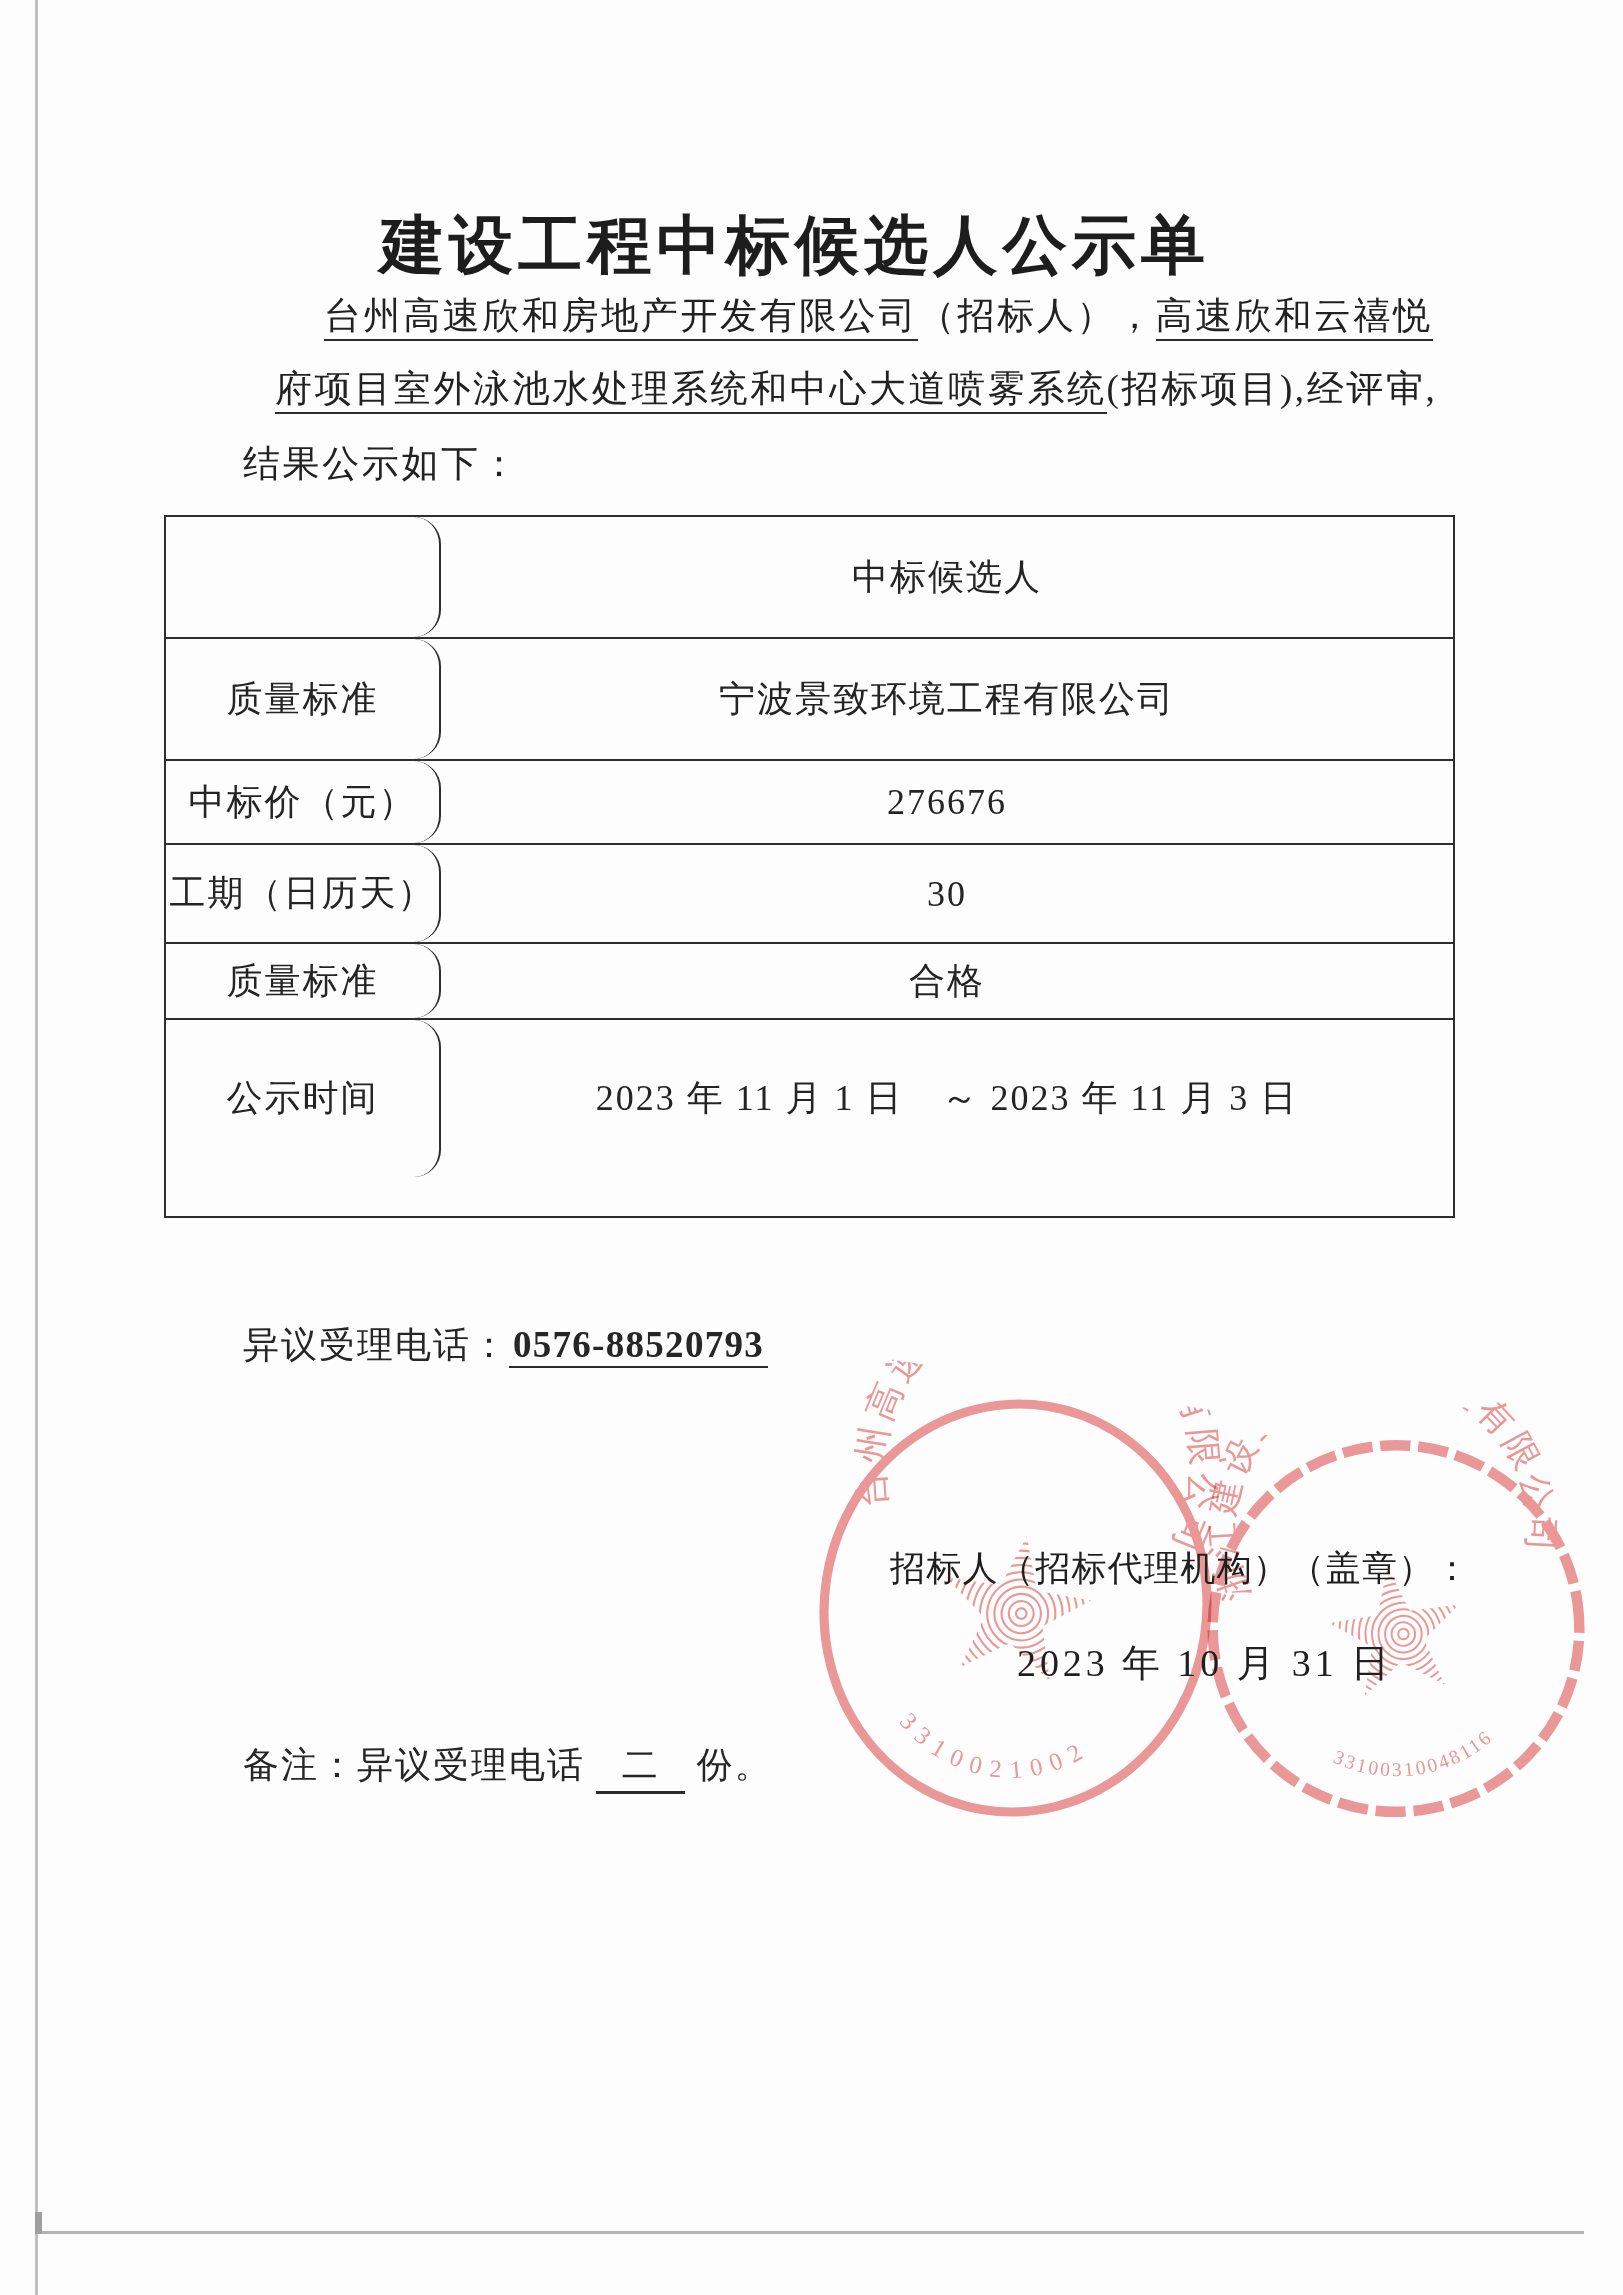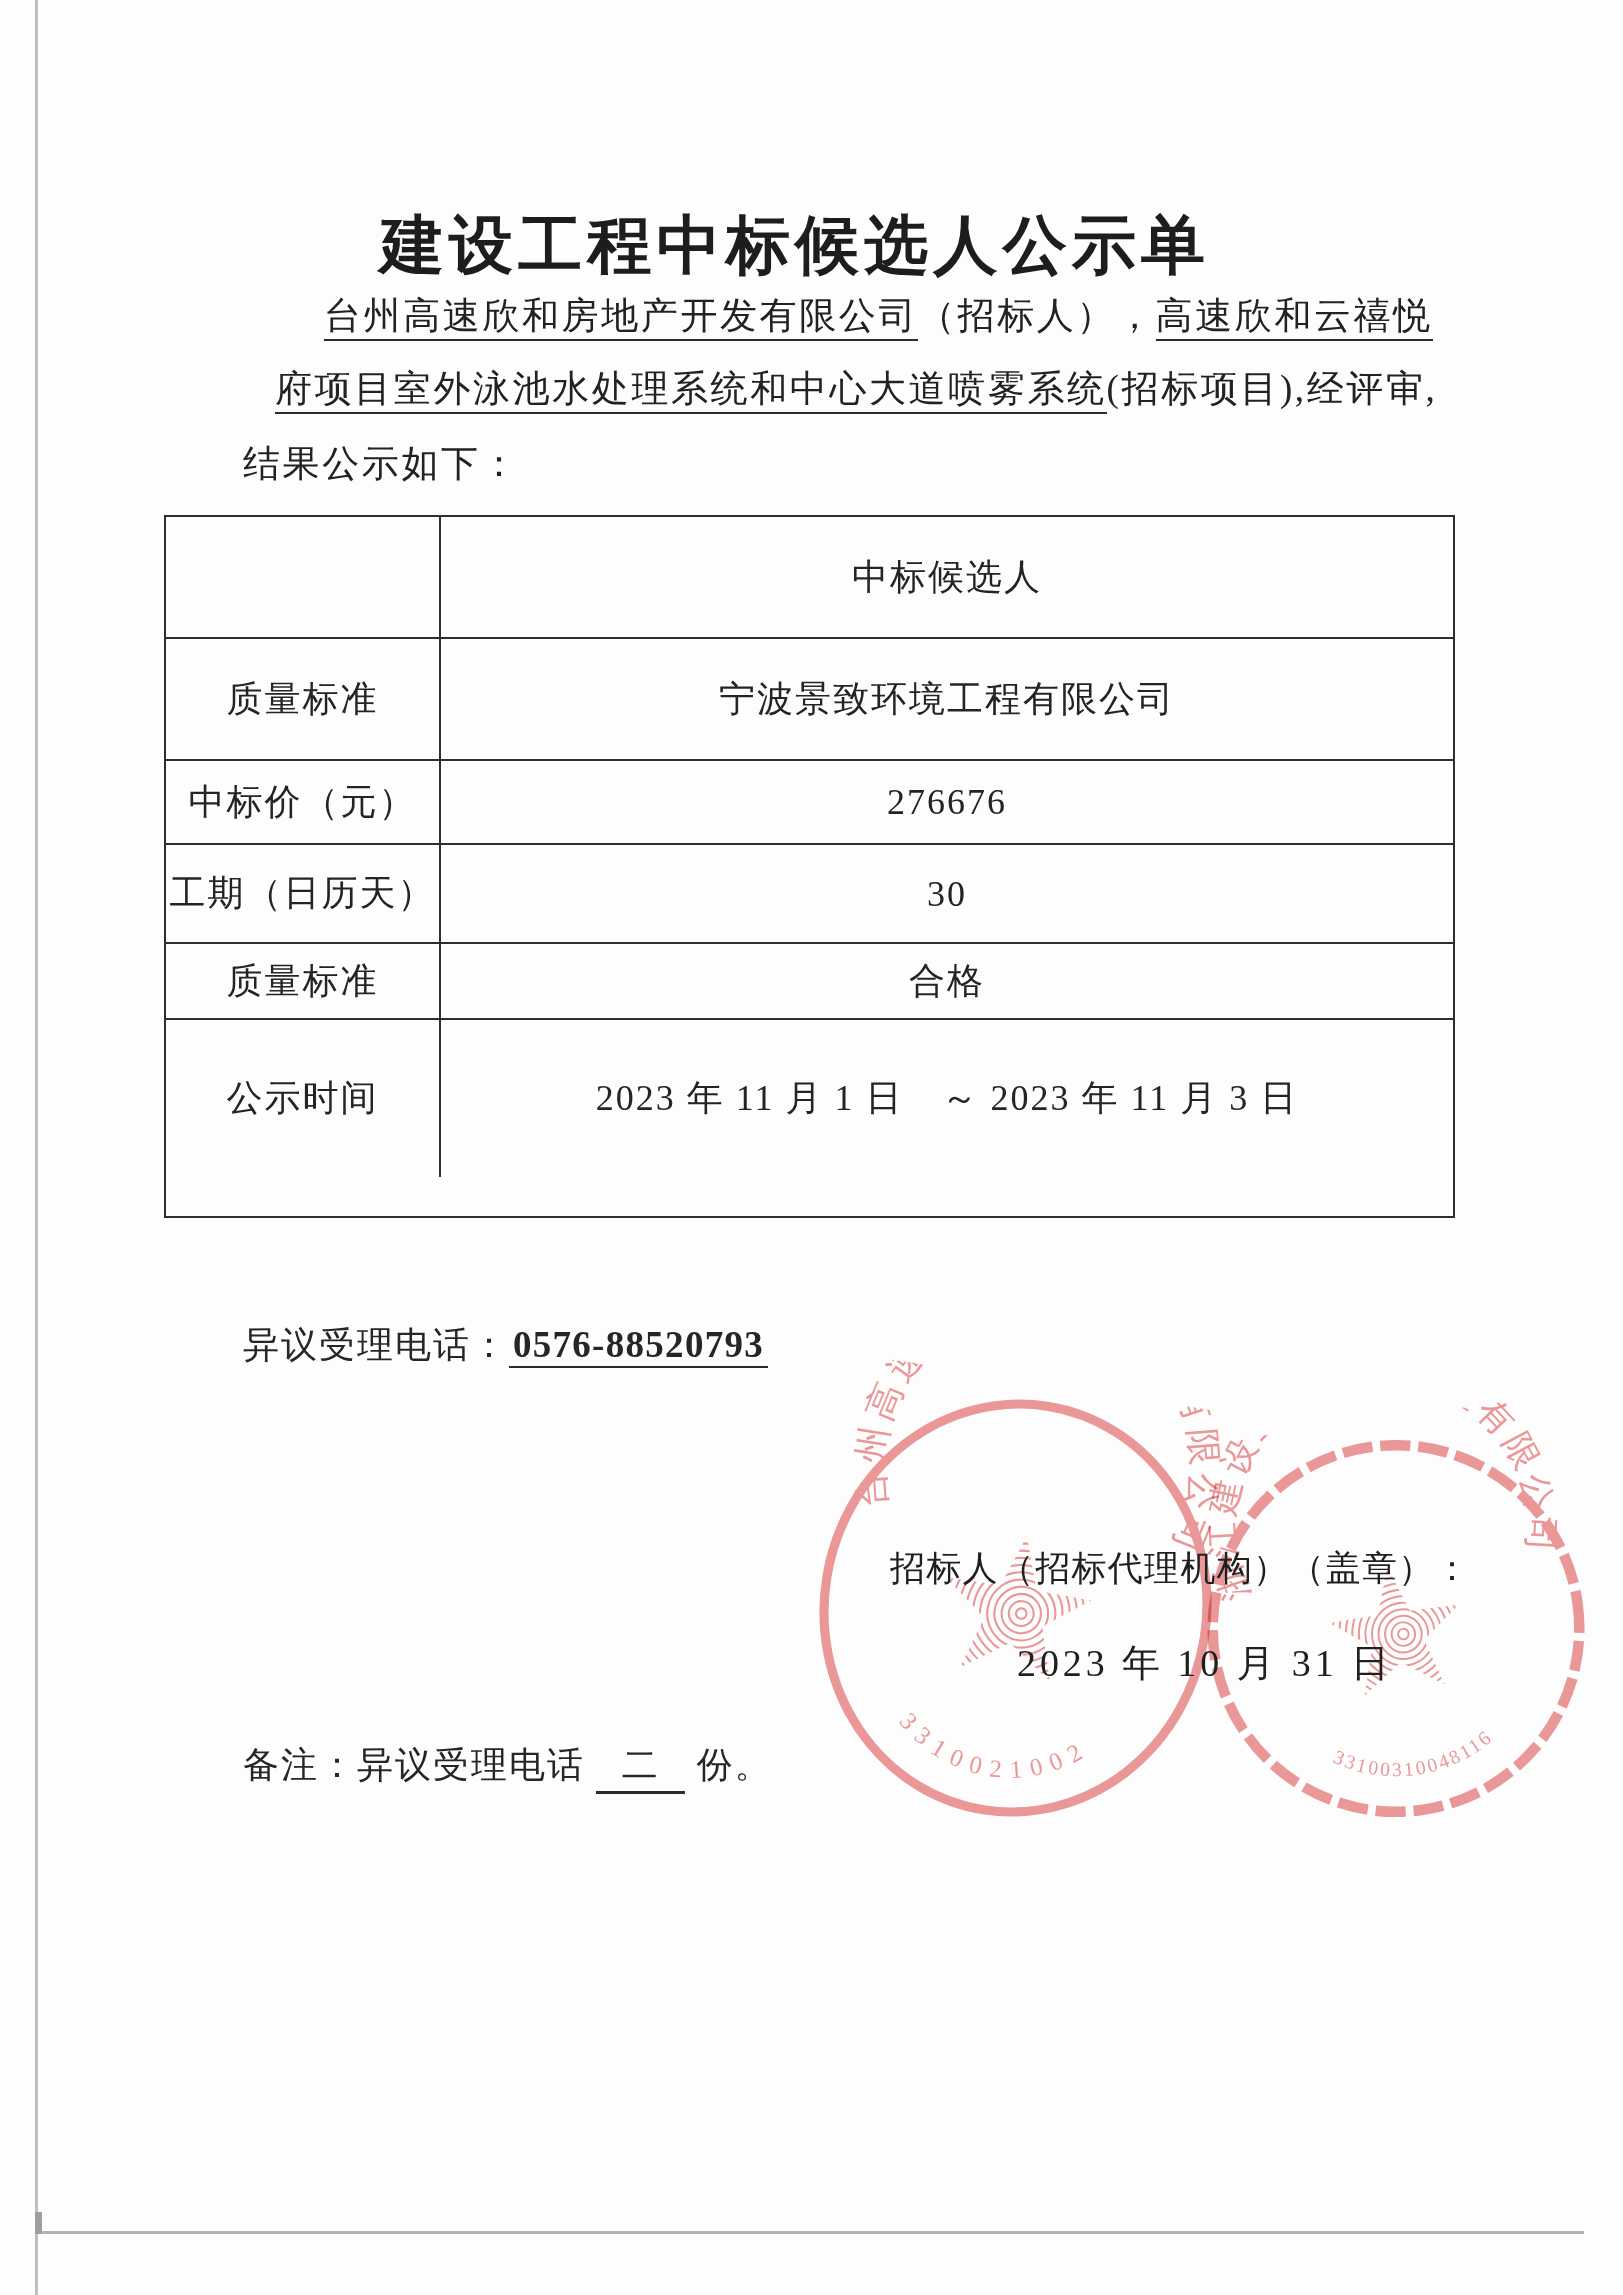--- a/index.html
+++ b/index.html
@@ -34,21 +34,21 @@
   
   .pub-table{
     position:absolute;left:164px;top:515px;width:1291px;height:703px;
     border:2.6px solid #2e2e2e;box-sizing:border-box;
     display:flex;flex-direction:column;
   }
   .t-row{display:flex;border-bottom:2.6px solid #2e2e2e;box-sizing:border-box;}
   .t-row:last-child{border-bottom:none;}
   .t-cell{
     display:flex;align-items:center;justify-content:center;
-    font-size:36px;letter-spacing:2px;color:#242424;box-sizing:border-box;
+    font-size:36px;letter-spacing:2px;color:#242424;box-sizing:border-box;border-radius:27px;
   }
   .t-label{width:275px;border-right:2px solid #2e2e2e;}
   .t-value{flex:1;}
   .r1{height:122px;} .r2{height:122px;} .r3{height:84px;}
   .r4{height:99px;} .r5{height:76px;} .r6{height:157px;}
 
   .phone-line{position:absolute;top:1321px;left:243px;font-size:36px;letter-spacing:2px;white-space:nowrap;z-index:6;}
   .phone-num{font-size:37px;border-bottom:2.6px solid #2c2c2c;padding:0 3.9px 1.3px 3.9px;letter-spacing:1.3px;font-weight:bold;}
 
   .sign-line{position:absolute;top:1545px;left:890px;font-size:35px;letter-spacing:1.3px;white-space:nowrap;z-index:6;color:#1f1f1f;}

